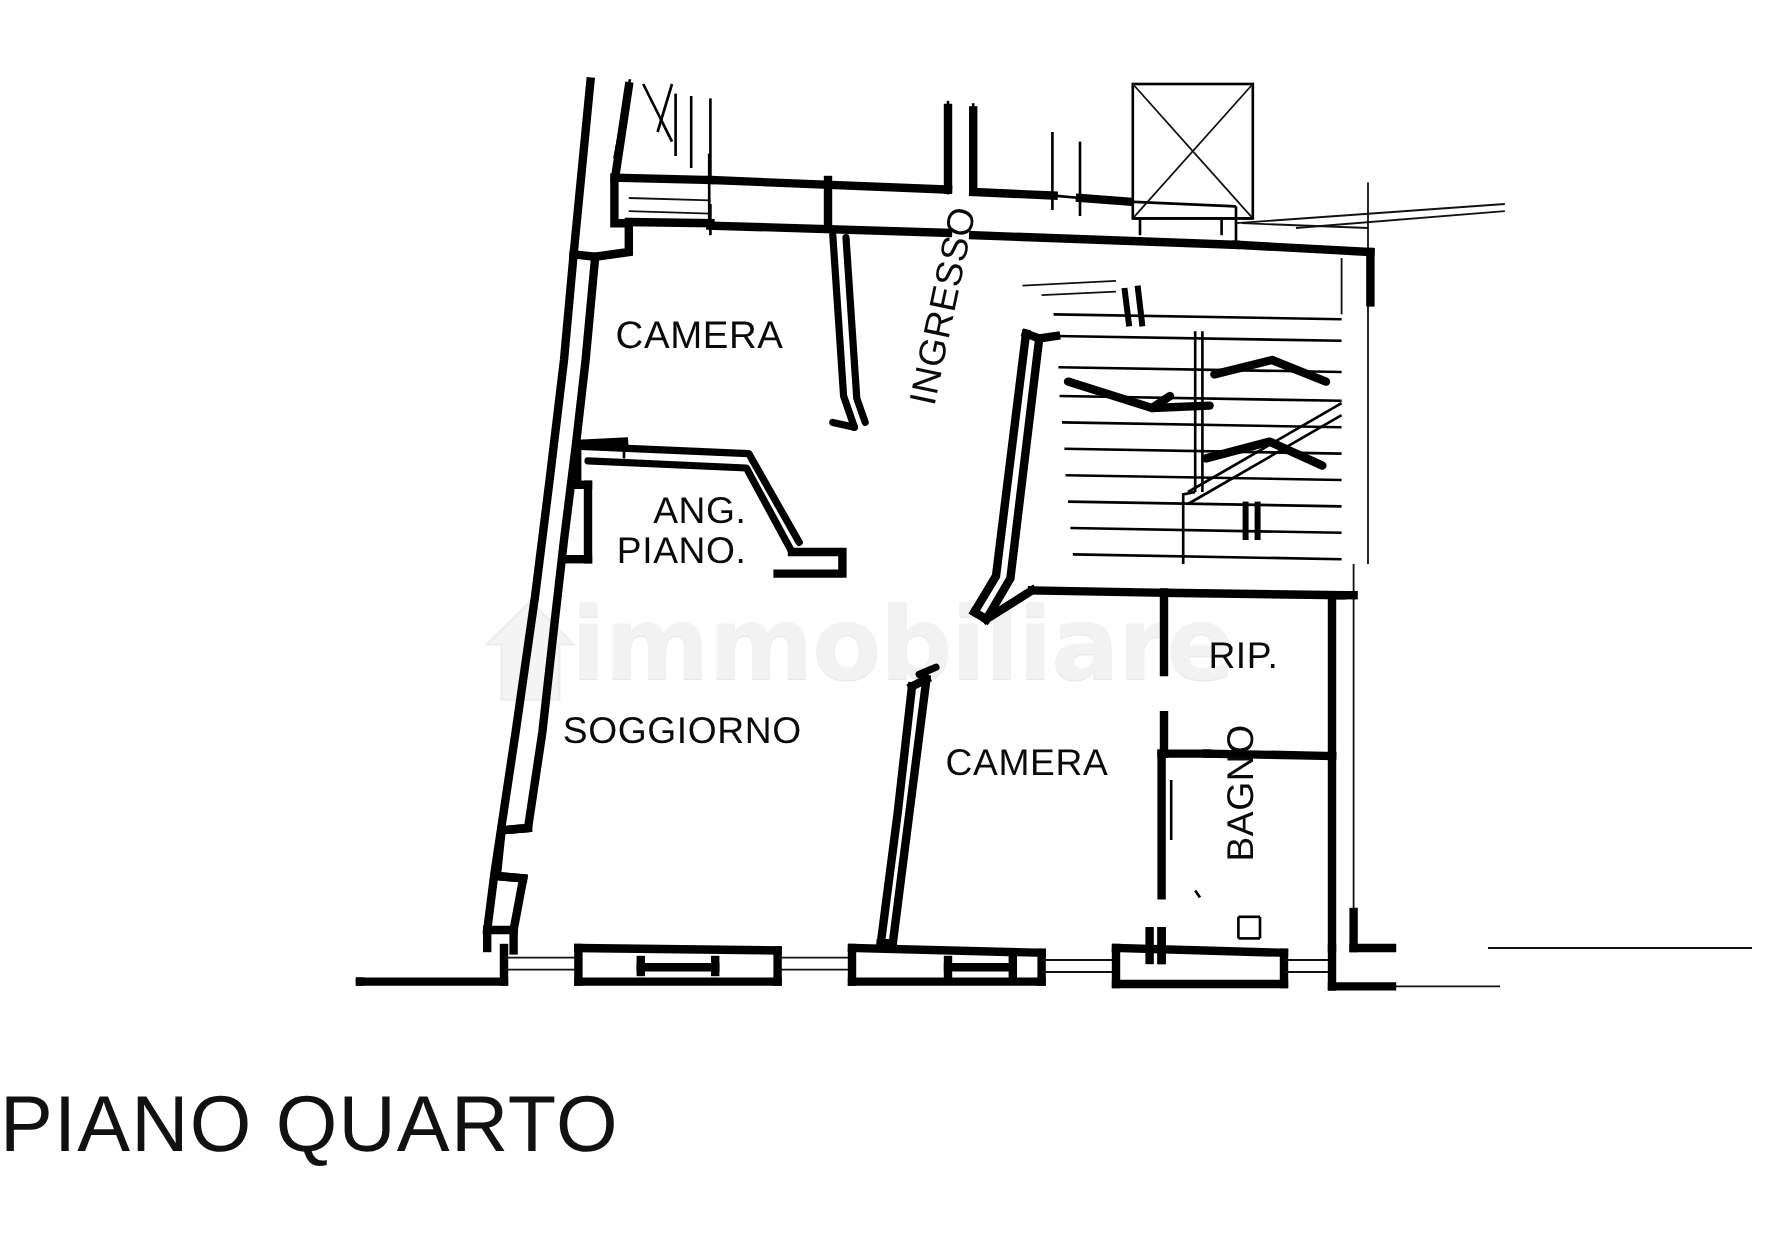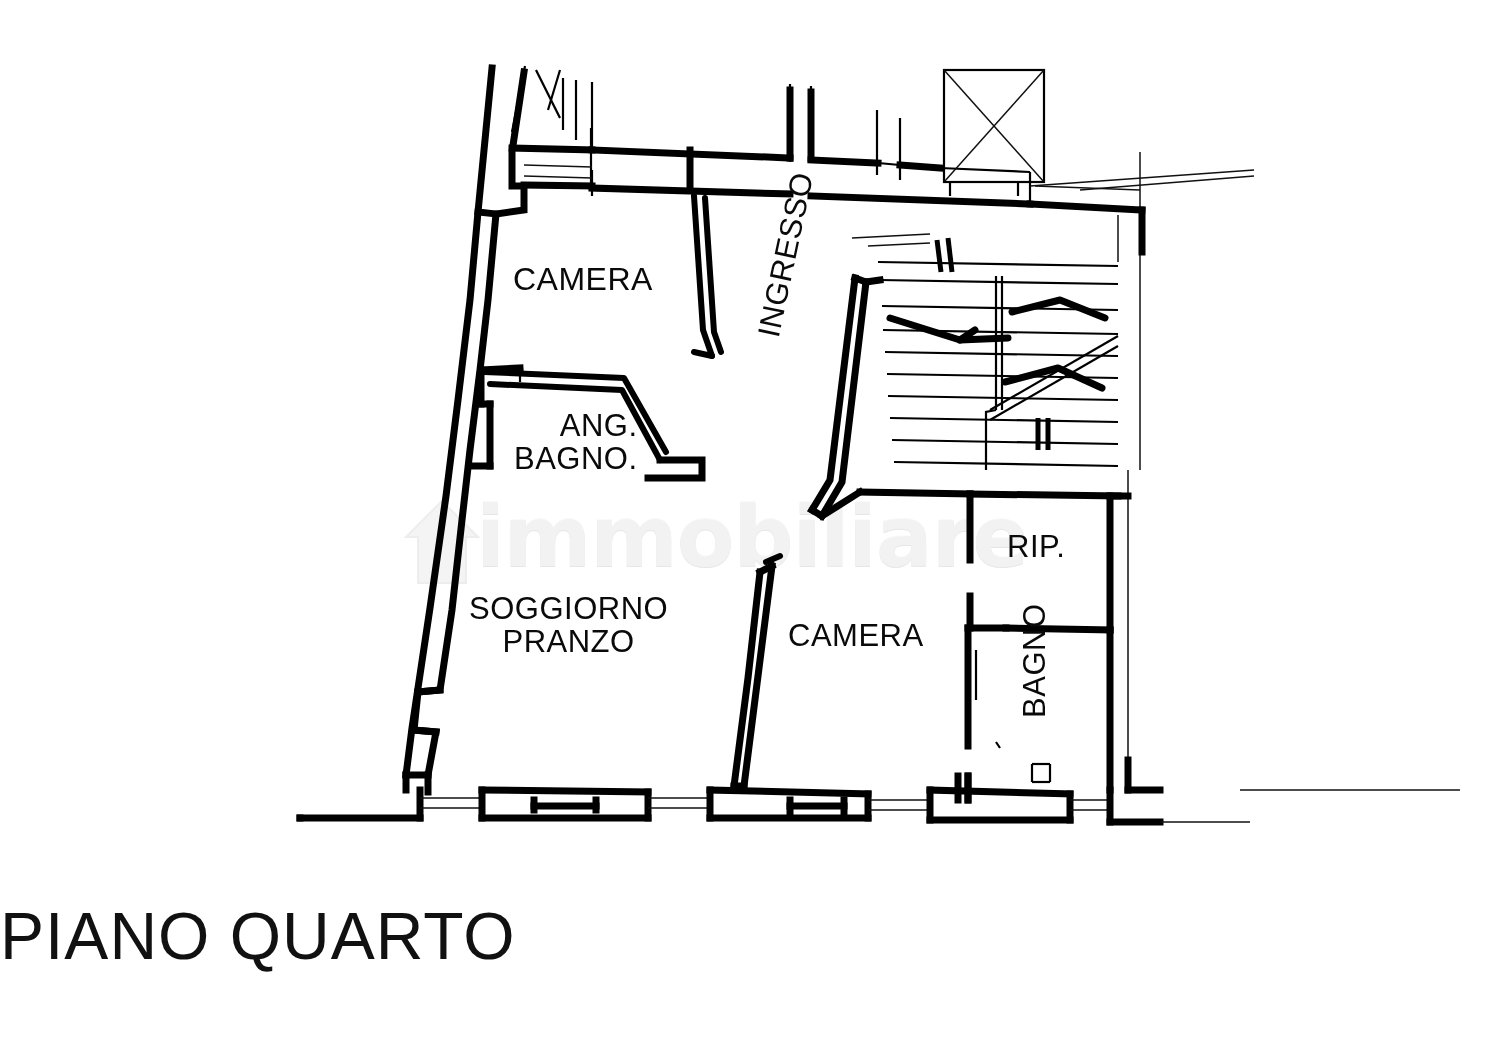--- a/index.html
+++ b/index.html
@@ -76,21 +76,21 @@
     white-space: nowrap;
     letter-spacing: 0.5px;
     line-height: 1.08;
     text-align: center;
     user-select: none;
   }
   .lbl-camera-top   { left: 513px; top: 262px; font-size: 32px; }
   .lbl-angcott      { left: 514px; top: 409px; font-size: 31px; text-align: right; }
   .lbl-ingresso     { left: 702px;  top: 238px; font-size: 31px;
                       transform: rotate(-78deg); transform-origin: 50% 50%; }
-  .lbl-soggiorno    { left: 469px; top: 592px; font-size: 31px; }
+  .lbl-soggiorno    { left: 469px; top: 592px; font-size: 31px; text-align: right; }
   .lbl-camera-mid   { left: 788px; top: 619px; font-size: 31px; }
   .lbl-rip          { left: 1007px; top: 530px; font-size: 31px; }
   .lbl-bagno        { left: 977px; top: 644px; font-size: 31px;
                       transform: rotate(-90deg); transform-origin: 50% 50%; }
   .plan-title {
     position: absolute;
     left: 0;
     right: 0;
     top: 898px;
     text-align: left;
@@ -369,28 +369,27 @@
     <g>
       <path class="wall-thin" d="M996 742 L1000 748"></path>
     </g>
 
   </svg>
 
   <div class="room-label lbl-camera-top">CAMERA</div>
 
   <div class="room-label lbl-angcott">
     <div>ANG.</div>
-    <div>BAGNO.</div>
+    <div>PIANO.</div>
   </div>
 
   <div class="room-label lbl-ingresso">INGRESSO</div>
 
   <div class="room-label lbl-soggiorno">
     <div>SOGGIORNO</div>
-    <div>PRANZO</div>
   </div>
 
   <div class="room-label lbl-camera-mid">CAMERA</div>
 
   <div class="room-label lbl-rip">RIP.</div>
 
   <div class="room-label lbl-bagno">BAGNO</div>
 
   <div class="plan-title">PIANO QUARTO</div>
 

